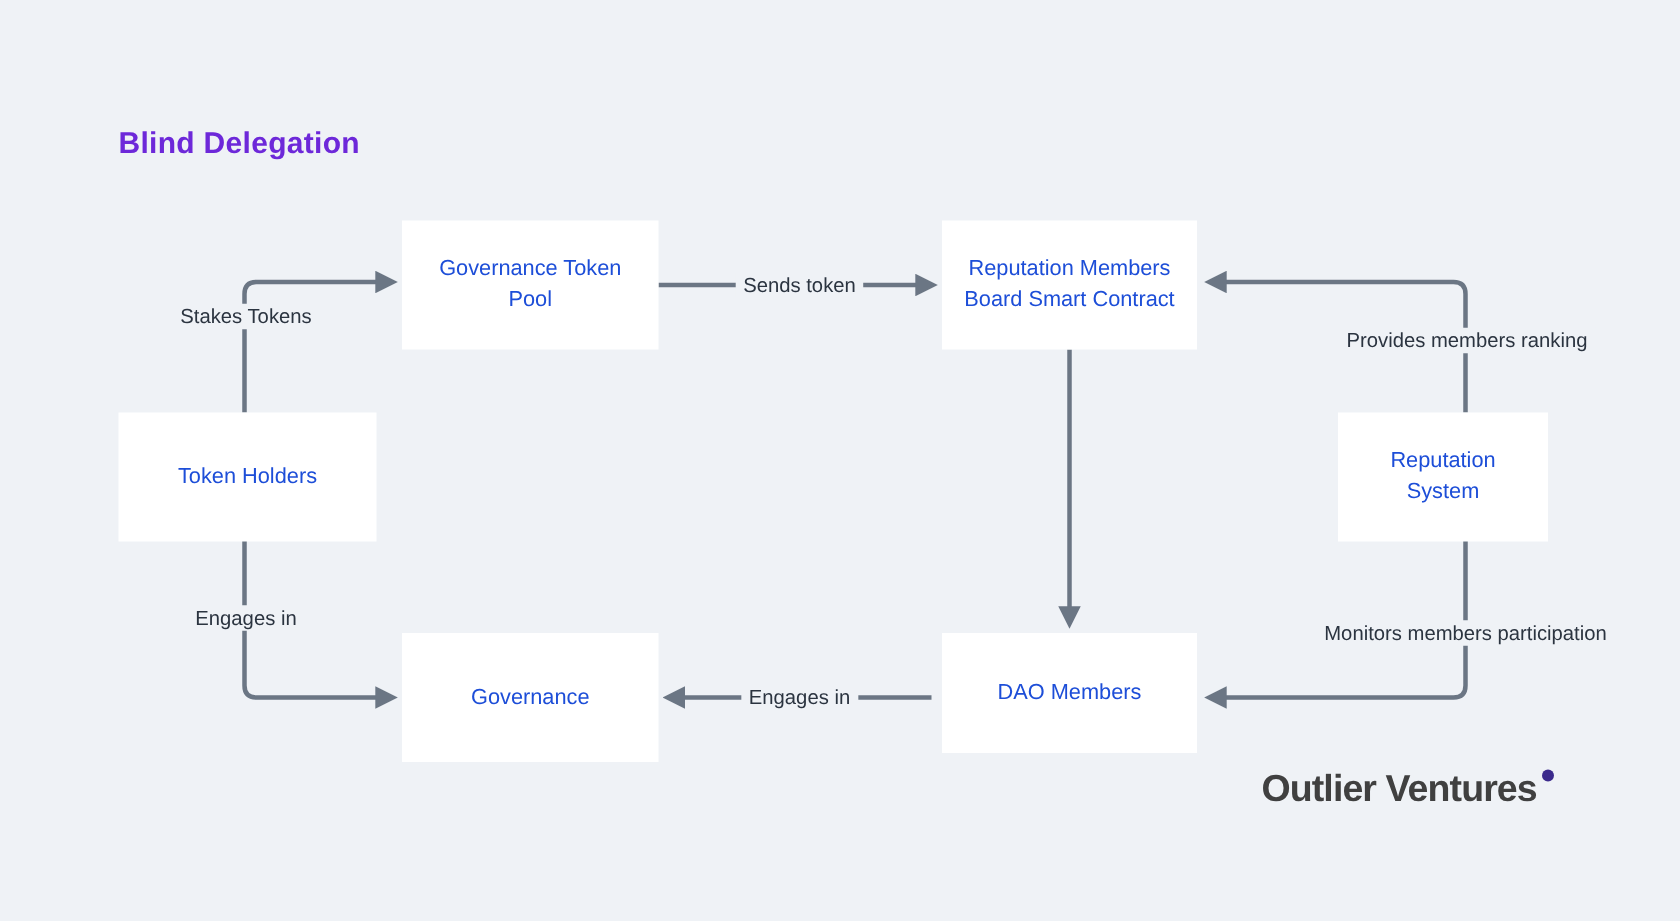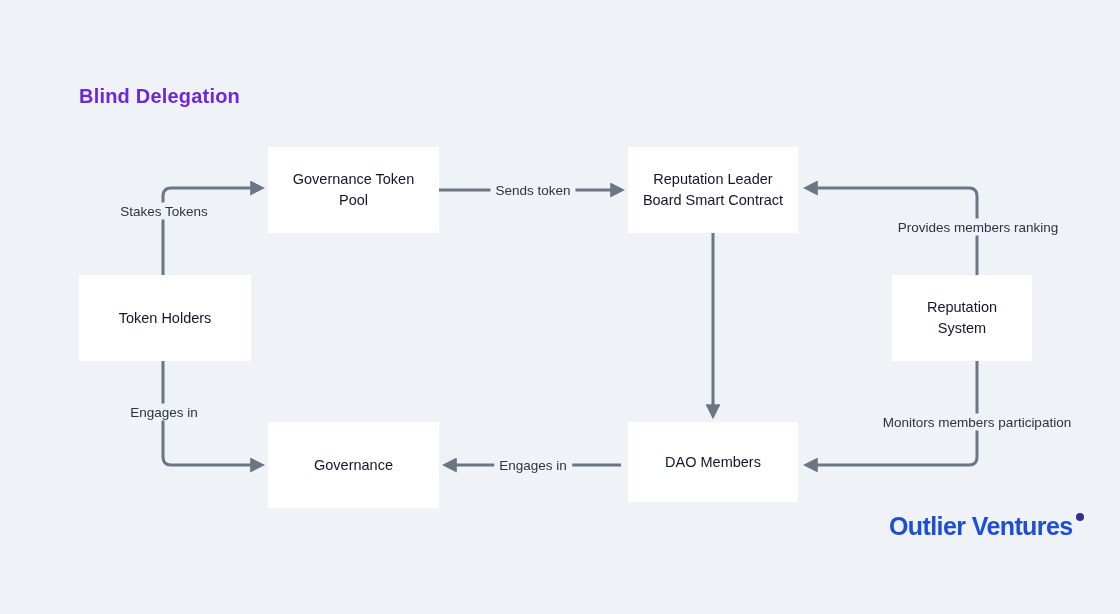--- a/index.html
+++ b/index.html
@@ -35,21 +35,21 @@
     color: #6d28d9;
     white-space: nowrap;
   }
   .node {
     position: absolute;
     background: #ffffff;
     display: flex;
     align-items: center;
     justify-content: center;
     text-align: center;
-    color: #0f172a;
+    color: #1d4ed8;
     font-size: 14.5px;
     line-height: 21px;
     box-sizing: border-box;
     padding: 4px 10px;
     z-index: 2;
   }
   .edge-label {
     position: absolute;
     font-size: 13.5px;
     line-height: 17px;
@@ -62,24 +62,23 @@
   .edge-label.center {
     transform: translate(-50%, -50%);
   }
   .brand {
     position: absolute;
     left: 841px;
     top: 512px;
     font-size: 25px;
     font-weight: 700;
     letter-spacing: -0.6px;
-    color: #1d4ed8;
+    color: #404040;
     white-space: nowrap;
     z-index: 4;
-    margin-left: 48px;
   }
   .brand .dot {
     display: inline-block;
     width: 8px;
     height: 8px;
     border-radius: 50%;
     background: #3b2a8c;
     vertical-align: top;
     margin-left: 3px;
     margin-top: 1px;
@@ -116,21 +115,21 @@
 
   <div class="node" style="left:79px; top:275px; width:172px; height:86px;">
     <span>Token Holders</span>
   </div>
 
   <div class="node" style="left:268px; top:147px; width:171px; height:86px;">
     <span>Governance Token Pool</span>
   </div>
 
   <div class="node" style="left:628px; top:147px; width:170px; height:86px;">
-    <span>Reputation Leader Board Smart Contract</span>
+    <span>Reputation Members Board Smart Contract</span>
   </div>
 
   <div class="node" style="left:892px; top:275px; width:140px; height:86px;">
     <span>Reputation System</span>
   </div>
 
   <div class="node" style="left:268px; top:422px; width:171px; height:86px;">
     <span>Governance</span>
   </div>
 

